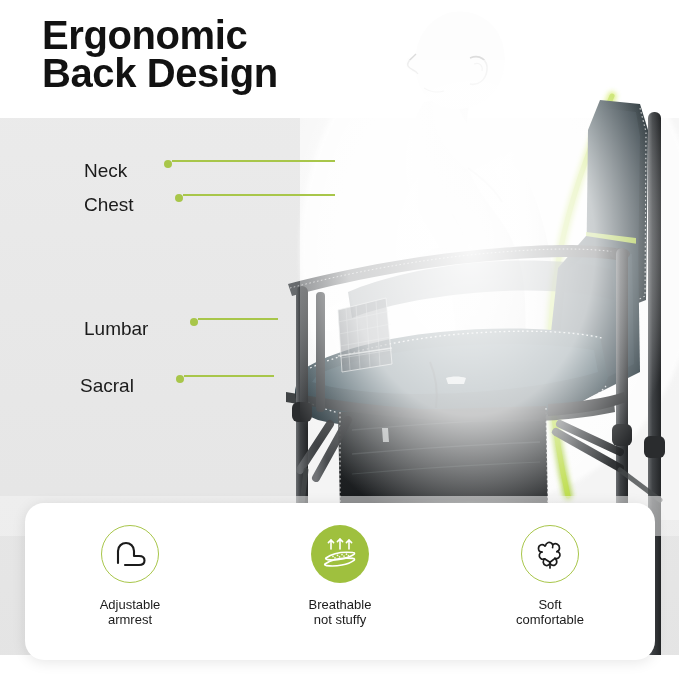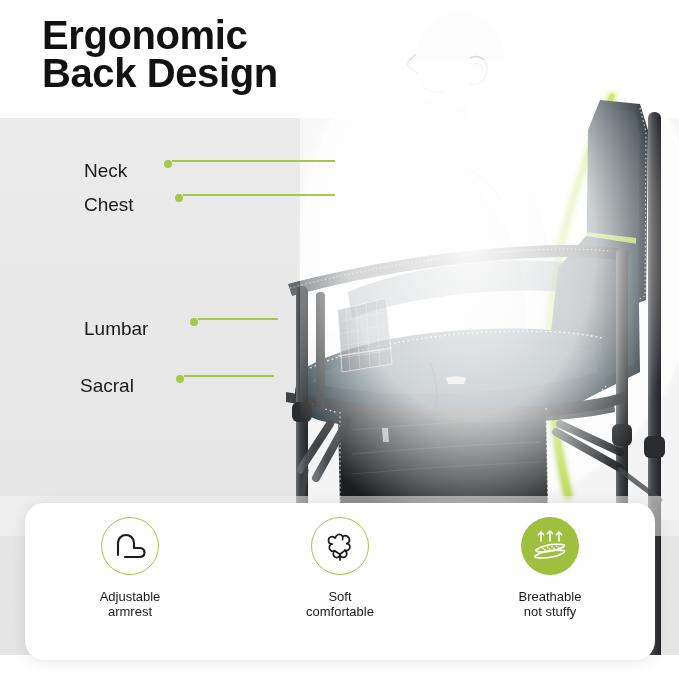--- a/index.html
+++ b/index.html
@@ -127,21 +127,21 @@
     top: 0;
     width: 630px;
     height: 157px;
     display: flex;
   }
   .feature {
     flex: 1 1 0;
     display: flex;
     flex-direction: column;
     align-items: center;
-    padding-top: 14px;
+    padding-top: 22px;
   }
   .f-icon {
     width: 58px;
     height: 58px;
     border-radius: 50%;
     display: flex;
     align-items: center;
     justify-content: center;
     box-sizing: border-box;
   }
@@ -457,41 +457,20 @@
       <div class="feature">
         <div class="f-icon outline">
           <svg width="34" height="30" viewBox="0 0 34 30" xmlns="http://www.w3.org/2000/svg">
             <path d="M5 24 L5 12 C5 7 9 4 13 4 C17 4 21 7 21 12 L21 17 L26 17 C29.5 17 31.5 19 31.5 21.5 C31.5 24 29.5 26 26 26 L12 26" fill="none" stroke="#1b1b1b" stroke-width="2.1" stroke-linecap="round" stroke-linejoin="round"></path>
           </svg>
         </div>
         <div class="f-text">Adjustable
 armrest</div>
       </div>
 
-
-      <div class="feature">
-        <div class="f-icon outline">
-          <svg width="34" height="34" viewBox="0 0 34 34" xmlns="http://www.w3.org/2000/svg">
-            <g fill="none" stroke="#1b1b1b" stroke-width="1.7" stroke-linecap="round" stroke-linejoin="round">
-              <path d="M12 9 C9 6.5 5.5 8 5.5 11.5 C5.5 13.5 7 15 9 15.2"></path>
-              <path d="M12.5 8.6 C13 5.4 17 4.2 19 6.6 C20 7.8 20.2 9.4 19.6 10.6"></path>
-              <path d="M20 7.4 C23 5.6 26.5 7.4 26.5 11 C26.5 12.8 25.4 14.2 23.8 14.8"></path>
-              <path d="M24.2 14.4 C27 15.2 28 18.6 25.8 20.6 C24.6 21.7 23 21.8 21.8 21.3"></path>
-              <path d="M8.8 15 C6 16 5.4 19.4 7.6 21.3 C8.8 22.4 10.4 22.4 11.6 21.8"></path>
-
-              <path d="M11.5 21.8 L17 25.2 L22 21.4"></path>
-              <path d="M11.5 21.8 C9.5 24.2 9.8 27 12.4 28.2 C14 28.9 15.8 28.2 17 26.4"></path>
-              <path d="M22 21.4 C24.4 23.6 24.4 26.6 22 27.9 C20.4 28.8 18.4 28.2 17 26.4"></path>
-              <path d="M17 25.4 L17 31"></path>
-            </g>
-          </svg>
-        </div>
-        <div class="f-text">Soft
-comfortable</div>
-      </div>
 
       <div class="feature">
         <div class="f-icon filled">
           <svg width="40" height="34" viewBox="0 0 40 34" xmlns="http://www.w3.org/2000/svg">
             <g stroke="#ffffff" stroke-width="1.6" fill="none" stroke-linecap="round" stroke-linejoin="round">
 
               <path d="M11 12 L11 3"></path>
                 <path d="M8.4 5.6 L11 3 L13.6 5.6"></path>
               <path d="M20 12 L20 2"></path>
                 <path d="M17.4 4.6 L20 2 L22.6 4.6"></path>
@@ -511,16 +490,37 @@
                 <circle cx="19.5" cy="19.8" r="0.85"></circle>
               <circle cx="24" cy="19.1" r="0.85"></circle>
                 <circle cx="28.5" cy="18.6" r="0.85"></circle>
             </g>
           </svg>
         </div>
         <div class="f-text">Breathable
 not stuffy</div>
       </div>
 
+      <div class="feature">
+        <div class="f-icon outline">
+          <svg width="34" height="34" viewBox="0 0 34 34" xmlns="http://www.w3.org/2000/svg">
+            <g fill="none" stroke="#1b1b1b" stroke-width="1.7" stroke-linecap="round" stroke-linejoin="round">
+              <path d="M12 9 C9 6.5 5.5 8 5.5 11.5 C5.5 13.5 7 15 9 15.2"></path>
+              <path d="M12.5 8.6 C13 5.4 17 4.2 19 6.6 C20 7.8 20.2 9.4 19.6 10.6"></path>
+              <path d="M20 7.4 C23 5.6 26.5 7.4 26.5 11 C26.5 12.8 25.4 14.2 23.8 14.8"></path>
+              <path d="M24.2 14.4 C27 15.2 28 18.6 25.8 20.6 C24.6 21.7 23 21.8 21.8 21.3"></path>
+              <path d="M8.8 15 C6 16 5.4 19.4 7.6 21.3 C8.8 22.4 10.4 22.4 11.6 21.8"></path>
+
+              <path d="M11.5 21.8 L17 25.2 L22 21.4"></path>
+              <path d="M11.5 21.8 C9.5 24.2 9.8 27 12.4 28.2 C14 28.9 15.8 28.2 17 26.4"></path>
+              <path d="M22 21.4 C24.4 23.6 24.4 26.6 22 27.9 C20.4 28.8 18.4 28.2 17 26.4"></path>
+              <path d="M17 25.4 L17 31"></path>
+            </g>
+          </svg>
+        </div>
+        <div class="f-text">Soft
+comfortable</div>
+      </div>
+
     </div>
   </div>
 
 </div>
 
 </body></html>

